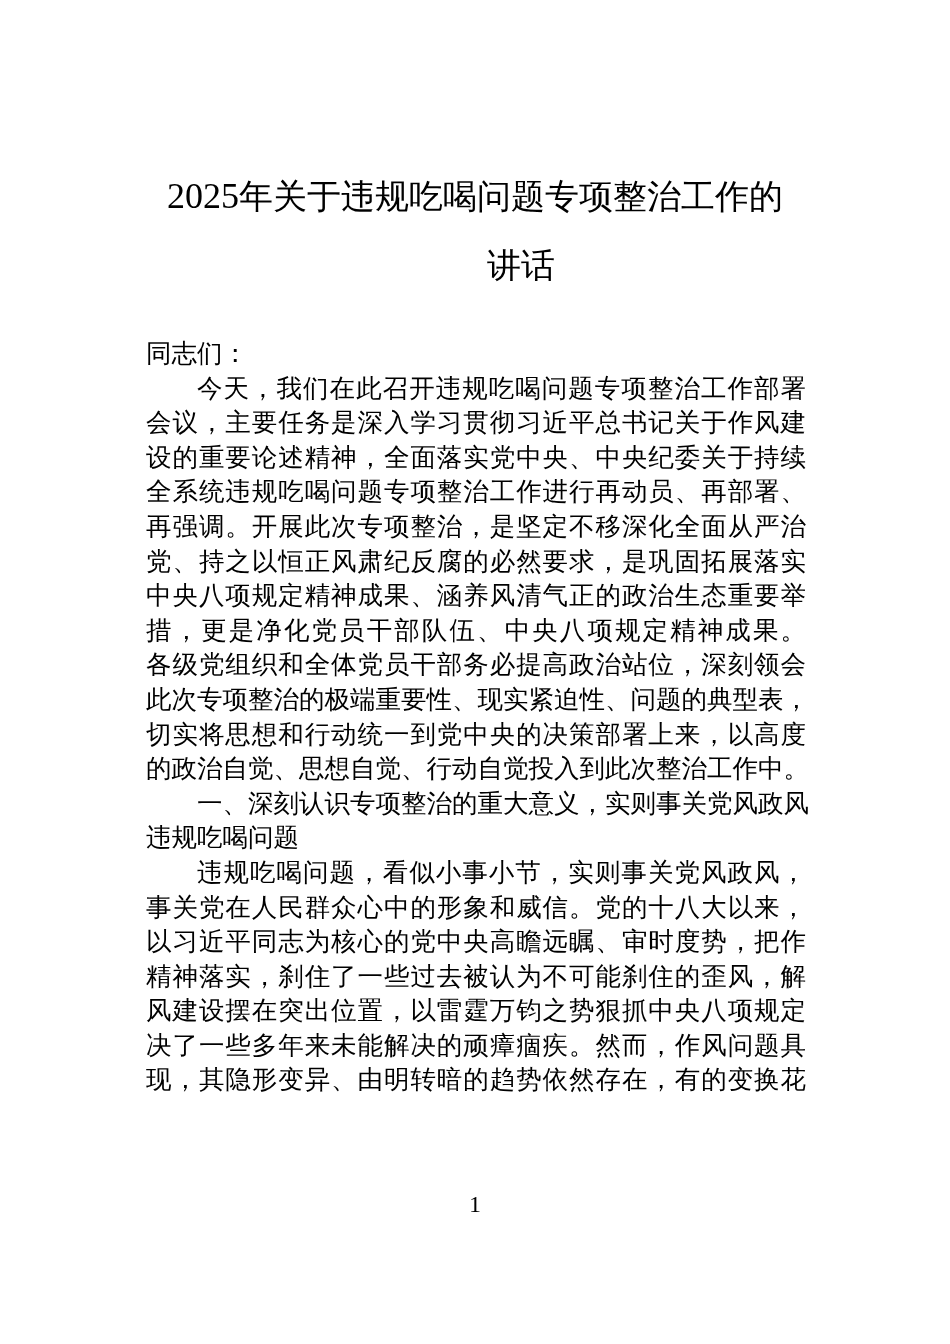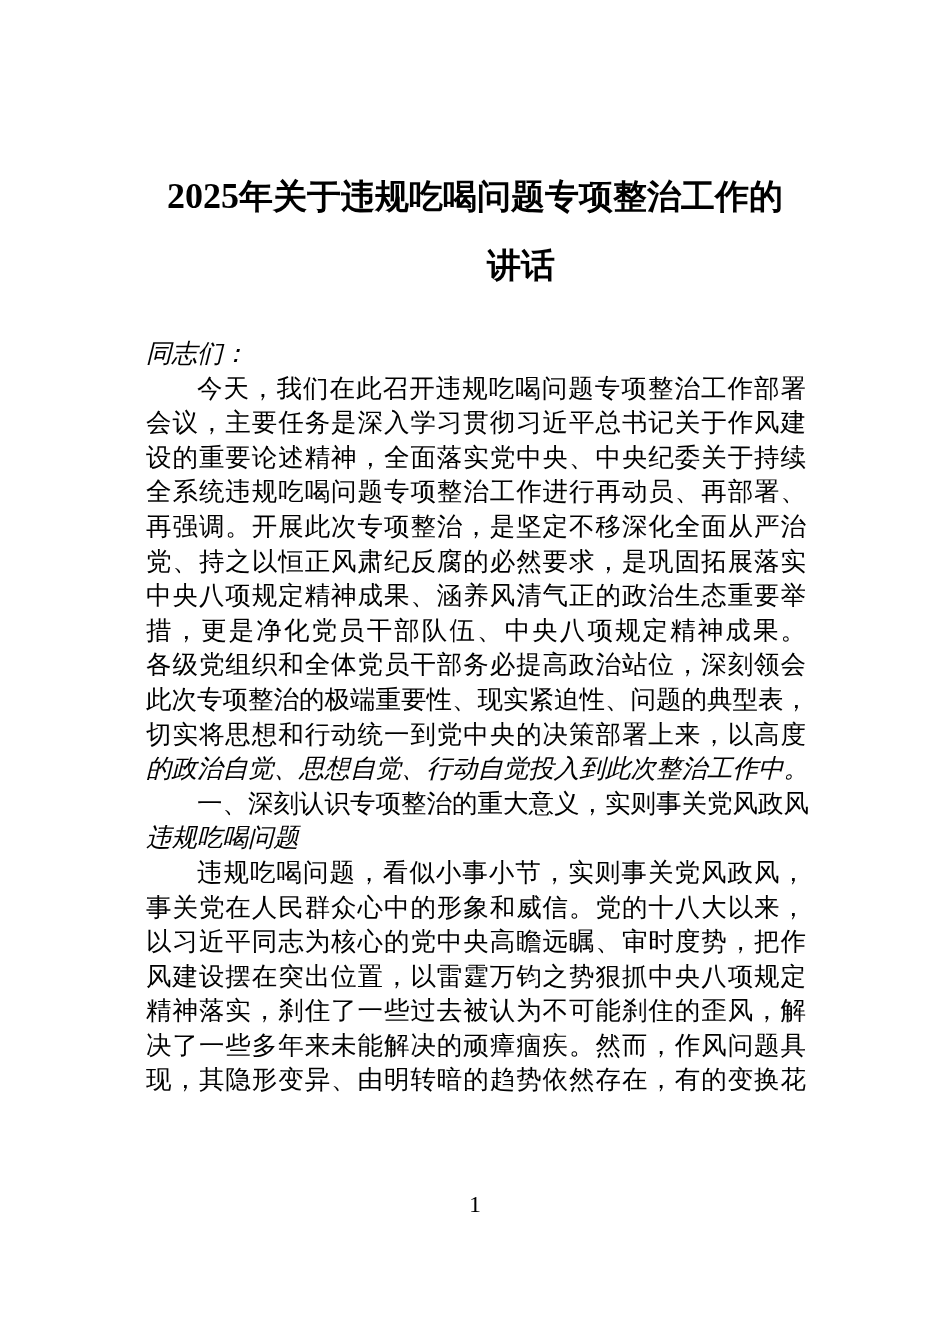--- a/index.html
+++ b/index.html
@@ -22,21 +22,21 @@
       height: 1344px;
       background: #ffffff;
     }
     .title {
       position: absolute;
       left: 0;
       width: 950px;
       text-align: center;
       font-size: 34px;
       line-height: 40px;
-      font-weight: bold;
+      font-weight: normal;
       margin: 0;
       white-space: nowrap;
     }
     .title-line1 { top: 176px; }
     .title-line2 { top: 245px; margin-left: 46px; }
     .title .num {
       font-family: "Liberation Serif", serif;
       font-size: 36px;
     }
     .body-text {
@@ -49,21 +49,20 @@
     }
     .line {
       display: block;
       white-space: nowrap;
       height: 34.6px;
       text-align: justify;
       text-align-last: justify;
     }
     .line.last {
       text-align-last: left;
-      font-style: italic;
     }
     .indent { padding-left: 51px; }
     .heading-line {
       font-weight: normal;
     }
     .page-number {
       position: absolute;
       left: 0;
       width: 950px;
       top: 1190px;
@@ -96,20 +95,20 @@
     <span class="line">此次专项整治的极端重要性、现实紧迫性、问题的典型表，</span>
     <span class="line">切实将思想和行动统一到党中央的决策部署上来，以高度</span>
     <span class="line last">的政治自觉、思想自觉、行动自觉投入到此次整治工作中。</span>
 
     <span class="line indent heading-line">一、深刻认识专项整治的重大意义，实则事关党风政风</span>
     <span class="line last heading-line">违规吃喝问题</span>
 
     <span class="line indent">违规吃喝问题，看似小事小节，实则事关党风政风，</span>
     <span class="line">事关党在人民群众心中的形象和威信。党的十八大以来，</span>
     <span class="line">以习近平同志为核心的党中央高瞻远瞩、审时度势，把作</span>
+    <span class="line">精神落实，刹住了一些过去被认为不可能刹住的歪风，解</span>
     <span class="line">风建设摆在突出位置，以雷霆万钧之势狠抓中央八项规定</span>
-    <span class="line">精神落实，刹住了一些过去被认为不可能刹住的歪风，解</span>
     <span class="line">决了一些多年来未能解决的顽瘴痼疾。然而，作风问题具</span>
     <span class="line">现，其隐形变异、由明转暗的趋势依然存在，有的变换花</span>
   </div>
 
   <div class="page-number">1</div>
 </div>
 
 </body></html>

